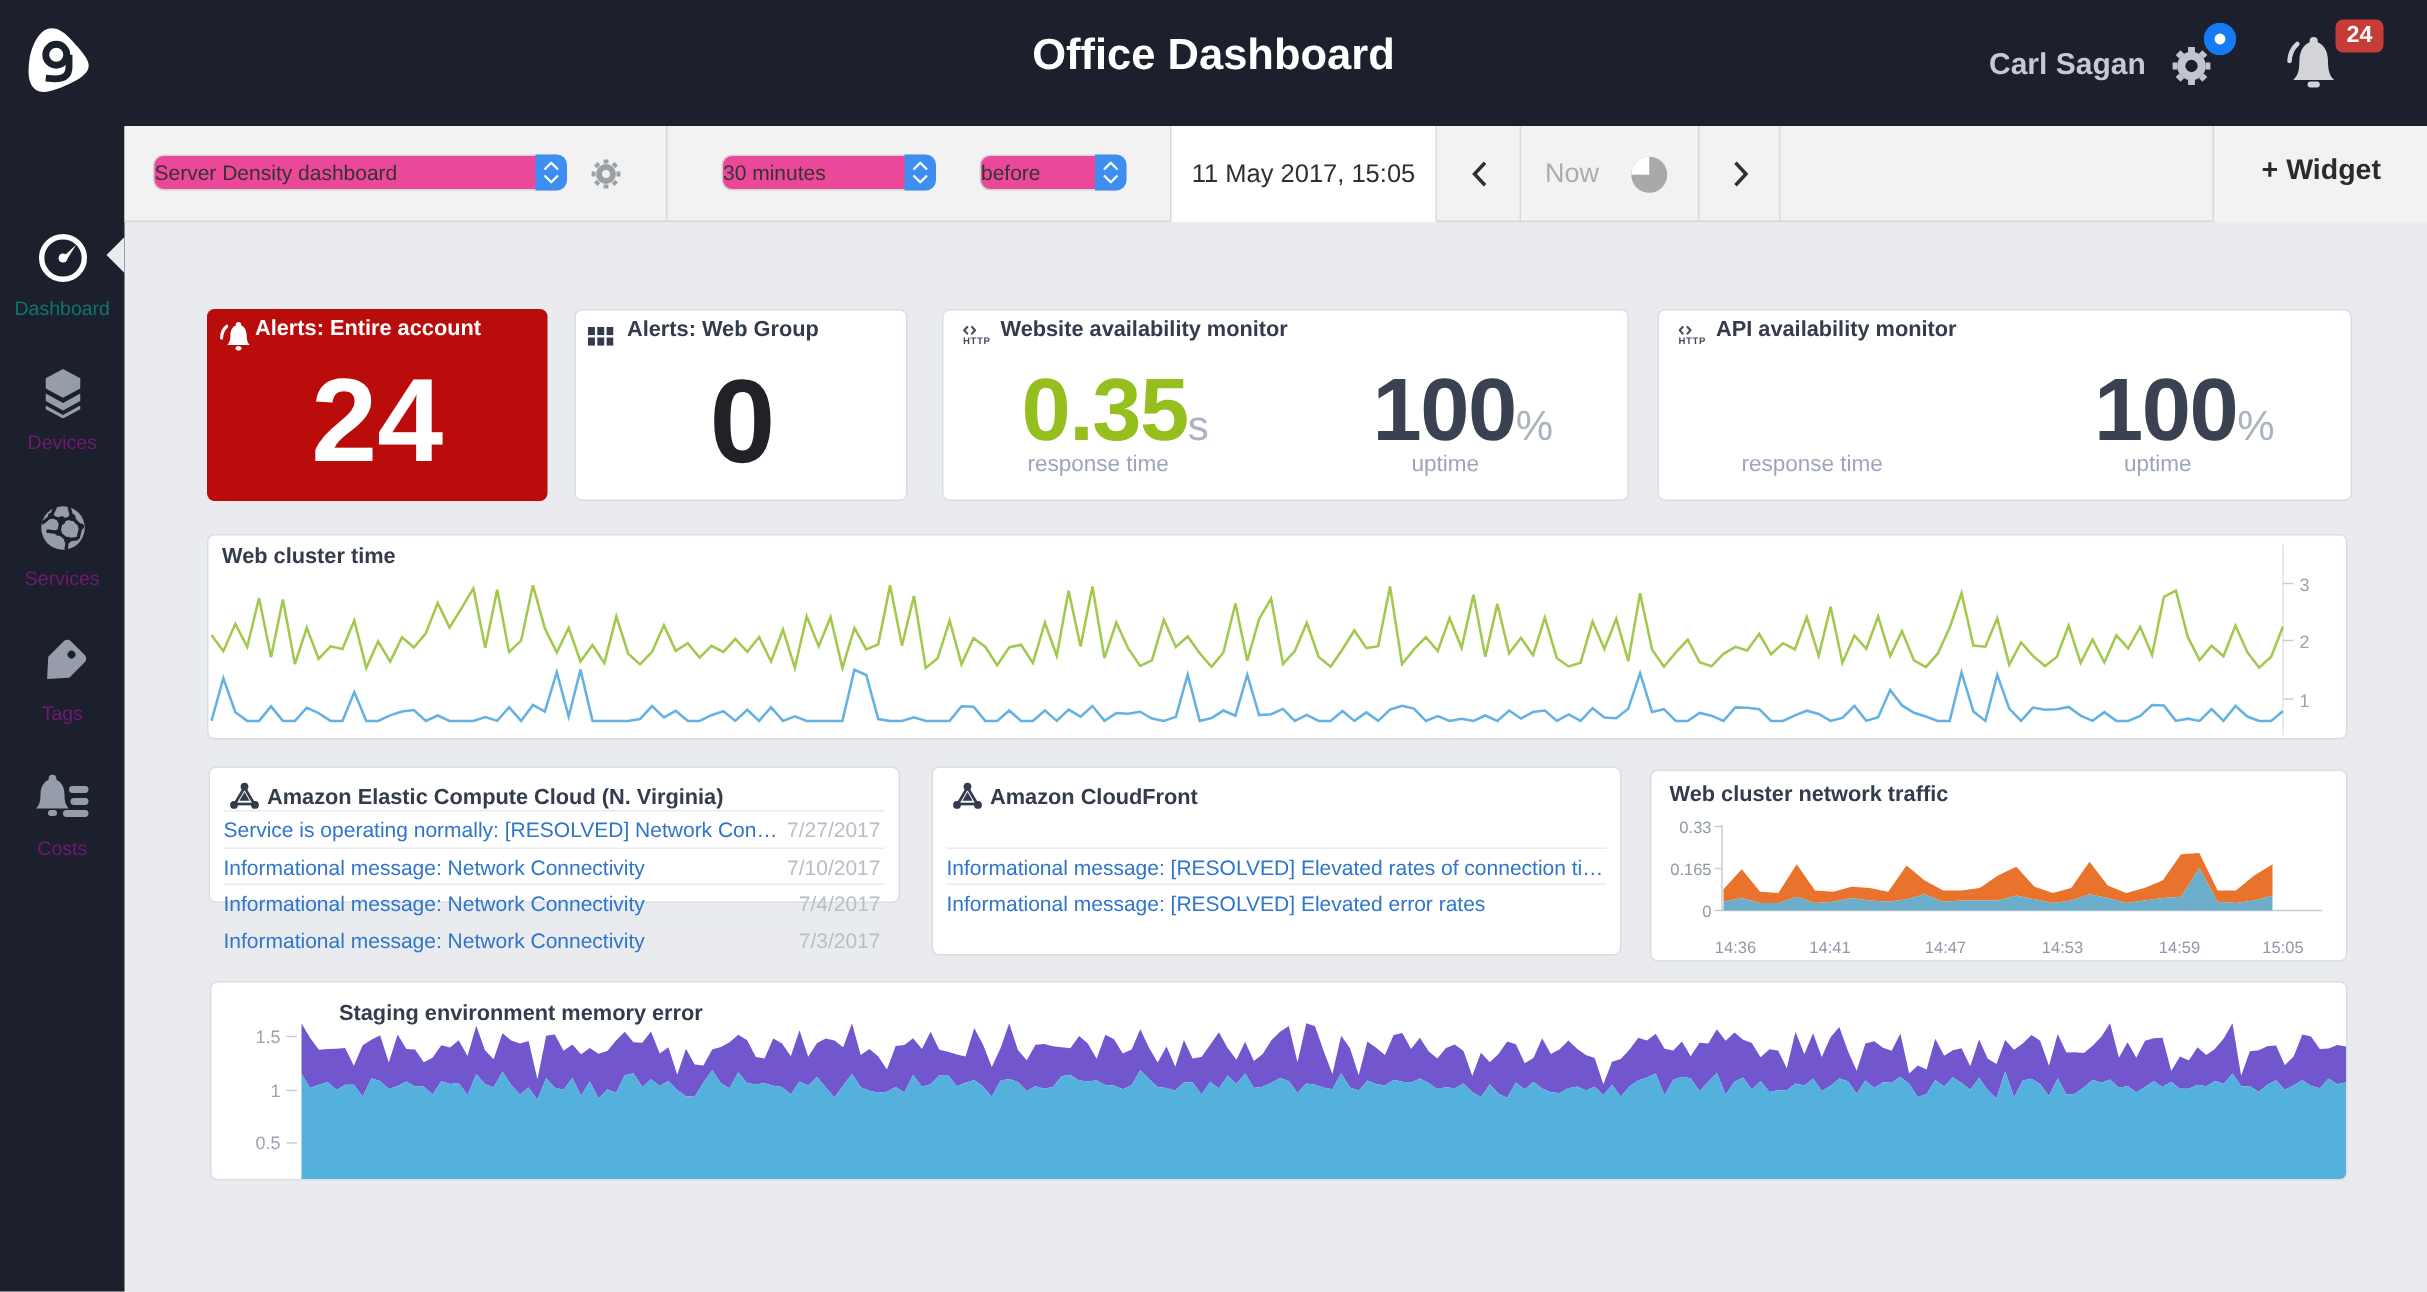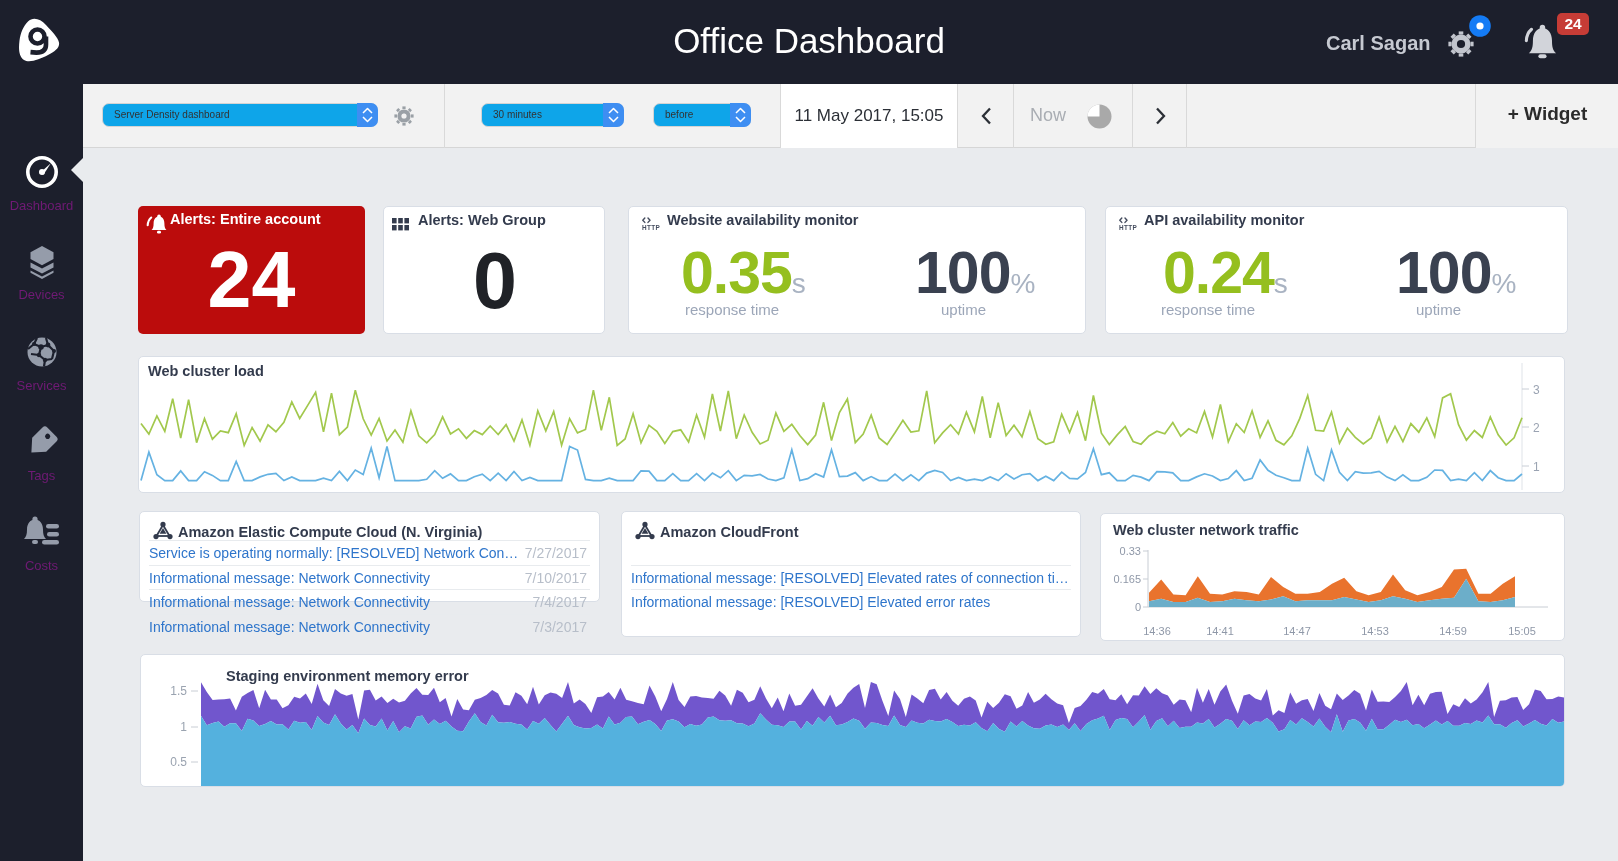--- a/index.html
+++ b/index.html
@@ -5,37 +5,37 @@
 html,body{width:1618px;height:861px;overflow:hidden;background:#e9ebee;font-family:"Liberation Sans",sans-serif}
 .abs{position:absolute}
 #header{position:absolute;left:0;top:0;width:1618px;height:84px;background:#1c1f2c}
 #sidebar{position:absolute;left:0;top:84px;width:83px;height:777px;background:#1c1f2c}
 #toolbar{position:absolute;left:83px;top:84px;width:1535px;height:64px;background:#f2f2f2;border-bottom:1px solid #d6d6d6}
 .tdiv{position:absolute;top:0;width:1px;height:64px;background:#d9d9d9}
 .card{position:absolute;background:#fff;border:1px solid #d9dee6;border-radius:5px}
 .ctitle{font-size:14.5px;font-weight:bold;color:#333b4d}
 .sitem{position:absolute;width:83px;text-align:center;color:#701a75;font-size:13px}
 .sitem svg{display:block;margin:0 auto 8px}
-.sel{position:absolute;top:103px;height:24px;background:#0ea5e9;border:1px solid #d4d4d4;border-radius:7px;font-size:10px;color:#333;line-height:22px;padding-left:11px}
+.sel{position:absolute;top:103px;height:24px;background:#ec4899;border:1px solid #d4d4d4;border-radius:7px;font-size:14px;color:#333;line-height:22px;}
 .selblue{position:absolute;right:-1px;top:-1px;width:21px;height:24px;background:#3e8ef2;border-radius:0 7px 7px 0}
 .link{color:#2e75cb}
 .hasdate .link{max-width:374px}
 .lrow{position:absolute;left:9px;right:9px;height:25px;border-top:1px solid #e8ebee;font-size:14px;line-height:25px;white-space:nowrap}
 .link{display:inline-block;max-width:100%;overflow:hidden;text-overflow:ellipsis;vertical-align:top}
 .ldate{position:absolute;right:3px;top:0;color:#b7bec9}
 </style></head><body>
 <div id="header">
 <svg class="abs" style="left:17px;top:17px" width="46" height="46" viewBox="0 0 46 46">
 <path d="M11,4.5 C16,-0.2 23,1.5 29,8 C35,14.5 41,20.5 42,25.5 C43,30.5 38,34.5 31,38 C23,42 12.5,46.5 7,43 C1.7,39.6 1.5,31.5 2.5,23.5 C3.5,16 6.5,8.7 11,4.5 Z" fill="#fff"></path>
 <g stroke="#1c1f2c" stroke-width="4.6" fill="none">
 <circle cx="20.5" cy="19.5" r="7"></circle>
 <path d="M29,19.5 L29,27.5 C29,33.5 25.5,35.6 19.5,35.6 L13.5,35.1"></path>
 </g>
     </svg>
-<div class="abs" style="left:0;top:21px;width:1618px;text-align:center;color:#fff;font-size:35px;font-weight:normal">Office Dashboard</div>
+<div class="abs" style="left:0;top:21px;width:1618px;text-align:center;color:#fff;font-size:29px;font-weight:bold">Office Dashboard</div>
 <div class="abs" style="left:1326px;top:32px;color:#c6c9d1;font-size:20px;font-weight:bold">Carl Sagan</div>
 <svg class="abs" style="left:1448px;top:31px" width="26" height="26" viewBox="-13 -13 26 26">
 <g stroke="#c2c5cd" fill="none">
 <circle r="6.8" stroke-width="5.4"></circle>
 <g stroke-width="4.6">
 <line x1="0" y1="-9.4" x2="0" y2="-12.6"></line>
           <line x1="0" y1="9.4" x2="0" y2="12.6"></line>
 <line x1="-9.4" y1="0" x2="-12.6" y2="0"></line>
           <line x1="9.4" y1="0" x2="12.6" y2="0"></line>
 <line x1="-6.6" y1="-6.6" x2="-8.9" y2="-8.9"></line>
@@ -57,21 +57,21 @@
 <rect x="19" y="35.5" width="9" height="4.5" rx="2.2"></rect>
 <path d="M11.5,8 C8,11 6,15.5 5.8,20.5" stroke="#d2d4da" stroke-width="3.4" fill="none" stroke-linecap="round"></path>
 </g>
     </svg>
 <div class="abs" style="left:1557px;top:13px;width:32px;height:22px;background:#c63c36;border-radius:5px;color:#fff;font-size:15.5px;font-weight:bold;text-align:center;line-height:22px">24</div>
 </div>
 <div id="sidebar"></div>
 <svg class="abs" style="left:70px;top:158px" width="13" height="24" viewBox="0 0 13 24">
     <path d="M13,0 L13,24 L1,12 Z" fill="#e9ebee"></path>
   </svg>
-<div class="sitem" style="left:0;top:154px;color:#701a75"><svg width="36" height="36" viewBox="-18 -18 36 36">
+<div class="sitem" style="left:0;top:154px;color:#0f766e"><svg width="36" height="36" viewBox="-18 -18 36 36">
 <circle r="14.2" fill="none" stroke="#fff" stroke-width="3.6"></circle>
 <path d="M-2.6,1.6 L8.8,-8.8 L1.6,2.6 Z" fill="#fff"></path>
 <circle r="3" fill="#fff"></circle>
     </svg>Dashboard</div>
 <div class="sitem" style="left:0;top:245px"><svg width="36" height="34" viewBox="-18 -17 36 34">
 <g fill="#959caa">
 <path d="M0,-16 L11.5,-9.8 L11.5,-3 L0,3.2 L-11.5,-3 L-11.5,-9.8 Z"></path>
 <path d="M-11.5,0.4 L0,6.6 L11.5,0.4 L11.5,5.4 L0,11.6 L-11.5,5.4 Z"></path>
 <path d="M-11.5,8.4 L0,14.6 L11.5,8.4 L11.5,10.8 L0,17 L-11.5,10.8 Z"></path>
 </g>
@@ -207,27 +207,26 @@
 <div class="abs" style="left:312px;top:94px;font-size:15px;color:#9ca6b8">uptime</div>
 </div>
 <div class="card" style="left:1105px;top:206px;width:463px;height:128px">
 <svg class="abs" style="left:13px;top:8px" width="28" height="26" viewBox="0 0 28 26">
 <g fill="none" stroke="#444c5e" stroke-width="1.4" stroke-linecap="round" stroke-linejoin="round">
 <path d="M2.8,3 L0.8,5.2 L2.8,7.4 M6,3 L8,5.2 L6,7.4"></path>
       </g>
 <text x="0" y="14.5" font-size="6.4" font-weight="bold" fill="#444c5e" font-family="Liberation Sans" letter-spacing="0.4">HTTP</text>
     </svg>
 <div class="ctitle abs" style="left:38px;top:5px">API availability monitor</div>
-<div class="abs" style="left:57px;top:32px;font-size:59px;font-weight:bold;color:#95bf1f;letter-spacing:-1px">0.24<span style="font-size:28px;font-weight:normal;color:#a9b3c2">s</span></div>
 <div class="abs" style="left:55px;top:94px;font-size:15px;color:#9ca6b8">response time</div>
 <div class="abs" style="left:290px;top:32px;font-size:59px;font-weight:bold;color:#3a4150;letter-spacing:-1px">100<span style="font-size:28px;font-weight:normal;color:#a9b3c2">%</span></div>
 <div class="abs" style="left:310px;top:94px;font-size:15px;color:#9ca6b8">uptime</div>
 </div>
 <div class="card" style="left:138px;top:356px;width:1427px;height:137px">
-<div class="ctitle abs" style="left:9px;top:6px">Web cluster load</div>
+<div class="ctitle abs" style="left:9px;top:6px">Web cluster time</div>
 <svg class="abs" style="left:0;top:0" width="1425" height="135" viewBox="0 0 1425 135">
 <line x1="1383" y1="6" x2="1383" y2="133" stroke="#dfe3e8" stroke-width="1"></line>
 <line x1="1383" y1="32" x2="1390" y2="32" stroke="#c9ced6" stroke-width="1"></line>
 <line x1="1383" y1="70" x2="1390" y2="70" stroke="#c9ced6" stroke-width="1"></line>
 <line x1="1383" y1="109" x2="1390" y2="109" stroke="#c9ced6" stroke-width="1"></line>
 <path d="M2.0,66.4 L9.9,77.1 L17.9,58.9 L25.8,74.3 L33.7,41.7 L41.7,81.2 L49.6,42.6 L57.6,85.7 L65.5,61.6 L73.4,82.2 L81.4,73.9 L89.3,75.7 L97.2,56.7 L105.2,88.4 L113.1,70.5 L121.1,84.1 L129.0,67.9 L136.9,74.7 L144.9,65.2 L152.8,44.9 L160.7,61.4 L168.7,48.4 L176.6,35.3 L184.5,74.9 L192.5,36.2 L200.4,77.7 L208.4,70.1 L216.3,33.2 L224.2,61.8 L232.2,78.1 L240.1,61.5 L248.0,84.0 L256.0,73.0 L263.9,85.1 L271.9,53.9 L279.8,78.8 L287.7,85.9 L295.7,77.6 L303.6,59.9 L311.5,76.9 L319.5,71.8 L327.4,81.4 L335.3,73.6 L343.3,77.6 L351.2,68.9 L359.2,77.5 L367.1,67.7 L375.0,84.0 L383.0,62.8 L390.9,88.2 L398.8,53.8 L406.8,73.9 L414.7,54.5 L422.6,88.3 L430.6,61.7 L438.5,75.9 L446.5,72.5 L454.4,33.2 L462.3,73.4 L470.3,40.3 L478.2,88.3 L486.1,81.9 L494.1,56.8 L502.0,85.8 L510.0,68.4 L517.9,74.3 L525.8,86.4 L533.8,74.6 L541.7,72.8 L549.6,85.0 L557.6,58.0 L565.5,80.2 L573.4,36.9 L581.4,74.0 L589.3,34.0 L597.3,81.7 L605.2,58.0 L613.1,75.3 L621.1,87.0 L629.0,83.2 L636.9,56.1 L644.9,74.3 L652.8,67.3 L660.8,78.5 L668.7,87.6 L676.6,78.0 L684.6,45.3 L692.5,83.5 L700.4,55.6 L708.4,42.0 L716.3,85.6 L724.2,77.1 L732.2,58.2 L740.1,81.0 L748.1,87.5 L756.0,75.8 L763.9,63.3 L771.9,75.1 L779.8,73.8 L787.7,33.9 L795.7,85.8 L803.6,75.9 L811.6,67.7 L819.5,77.0 L827.4,55.1 L835.4,74.9 L843.3,39.5 L851.2,80.8 L859.2,45.6 L867.1,78.5 L875.0,68.2 L883.0,79.8 L890.9,54.7 L898.9,81.8 L906.8,87.3 L914.7,84.8 L922.7,57.3 L930.6,75.6 L938.5,55.5 L946.5,83.7 L954.4,38.5 L962.4,76.2 L970.3,87.5 L978.2,77.9 L986.2,69.5 L994.1,84.5 L1002.0,87.2 L1010.0,78.9 L1017.9,74.2 L1025.8,76.7 L1033.8,65.5 L1041.7,79.2 L1049.7,71.8 L1057.6,75.9 L1065.5,54.4 L1073.5,80.1 L1081.4,47.5 L1089.3,84.8 L1097.3,66.7 L1105.2,75.5 L1113.1,54.0 L1121.1,80.4 L1129.0,63.8 L1137.0,83.3 L1144.9,87.8 L1152.8,78.8 L1160.8,61.4 L1168.7,38.5 L1176.6,73.3 L1184.6,74.1 L1192.5,55.1 L1200.5,86.1 L1208.4,71.3 L1216.3,80.3 L1224.3,87.0 L1232.2,81.0 L1240.1,60.1 L1248.1,85.0 L1256.0,69.3 L1263.9,84.6 L1271.9,66.6 L1279.8,75.2 L1287.8,60.9 L1295.7,79.7 L1303.6,40.9 L1311.6,36.8 L1319.5,67.6 L1327.4,83.1 L1335.4,73.5 L1343.3,80.5 L1351.3,60.0 L1359.2,77.8 L1367.1,88.1 L1375.1,80.8 L1383.0,60.7" fill="none" stroke="#a2c84d" stroke-width="1.7"></path>
 <path d="M2.0,123.6 L9.9,95.1 L17.9,117.8 L25.8,123.6 L33.7,123.6 L41.7,113.9 L49.6,123.6 L57.6,123.6 L65.5,114.8 L73.4,118.4 L81.4,123.6 L89.3,123.6 L97.2,104.4 L105.2,123.6 L113.1,123.6 L121.1,119.9 L129.0,117.3 L136.9,116.4 L144.9,123.6 L152.8,120.0 L160.7,123.6 L168.7,123.6 L176.6,123.6 L184.5,121.1 L192.5,123.6 L200.4,114.4 L208.4,123.6 L216.3,113.0 L224.2,117.4 L232.2,91.1 L240.1,120.8 L248.0,89.4 L256.0,123.6 L263.9,123.6 L271.9,123.6 L279.8,123.6 L287.7,122.3 L295.7,113.7 L303.6,121.3 L311.5,116.9 L319.5,123.6 L327.4,123.6 L335.3,119.8 L343.3,117.1 L351.2,123.6 L359.2,116.2 L367.1,123.6 L375.0,114.5 L383.0,123.6 L390.9,120.5 L398.8,123.6 L406.8,123.6 L414.7,123.6 L422.6,123.6 L430.6,89.5 L438.5,93.0 L446.5,122.4 L454.4,123.6 L462.3,123.6 L470.3,121.2 L478.2,123.6 L486.1,123.6 L494.1,123.6 L502.0,113.8 L510.0,114.1 L517.9,123.6 L525.8,123.6 L533.8,116.7 L541.7,123.6 L549.6,123.6 L557.6,116.7 L565.5,123.6 L573.4,116.1 L581.4,120.8 L589.3,113.7 L597.3,123.6 L605.2,118.4 L613.1,118.8 L621.1,117.5 L629.0,122.0 L636.9,123.6 L644.9,120.9 L652.8,92.8 L660.8,123.6 L668.7,121.7 L676.6,116.7 L684.6,120.1 L692.5,92.8 L700.4,119.7 L708.4,119.1 L716.3,115.6 L724.2,123.6 L732.2,119.6 L740.1,123.6 L748.1,123.6 L756.0,117.0 L763.9,123.6 L771.9,117.9 L779.8,123.6 L787.7,116.1 L795.7,113.5 L803.6,115.4 L811.6,123.6 L819.5,120.4 L827.4,123.6 L835.4,122.2 L843.3,123.6 L851.2,120.0 L859.2,123.6 L867.1,116.7 L875.0,122.0 L883.0,117.7 L890.9,116.7 L898.9,123.6 L906.8,119.3 L914.7,123.6 L922.7,115.1 L930.6,121.4 L938.5,121.8 L946.5,115.5 L954.4,91.8 L962.4,117.7 L970.3,115.8 L978.2,123.6 L986.2,123.6 L994.1,118.3 L1002.0,120.1 L1010.0,123.6 L1017.9,114.6 L1025.8,114.8 L1033.8,115.8 L1041.7,123.6 L1049.7,123.6 L1057.6,119.9 L1065.5,116.8 L1073.5,119.0 L1081.4,123.6 L1089.3,121.6 L1097.3,113.6 L1105.2,123.6 L1113.1,121.2 L1121.1,103.0 L1129.0,113.3 L1137.0,118.2 L1144.9,120.7 L1152.8,123.6 L1160.8,123.6 L1168.7,91.3 L1176.6,117.3 L1184.6,123.6 L1192.5,92.9 L1200.5,115.4 L1208.4,123.6 L1216.3,114.7 L1224.3,116.1 L1232.2,115.8 L1240.1,114.3 L1248.1,120.1 L1256.0,123.6 L1263.9,117.8 L1271.9,123.6 L1279.8,123.6 L1287.8,120.3 L1295.7,113.0 L1303.6,113.4 L1311.6,123.6 L1319.5,122.1 L1327.4,123.6 L1335.4,115.7 L1343.3,123.6 L1351.3,113.6 L1359.2,120.7 L1367.1,123.6 L1375.1,123.6 L1383.0,117.0" fill="none" stroke="#65b2e2" stroke-width="1.7"></path>
 <text x="1394" y="37" font-size="12" fill="#9aa3b2" font-family="Liberation Sans">3</text>
 <text x="1394" y="75" font-size="12" fill="#9aa3b2" font-family="Liberation Sans">2</text>
 <text x="1394" y="114" font-size="12" fill="#9aa3b2" font-family="Liberation Sans">1</text>

